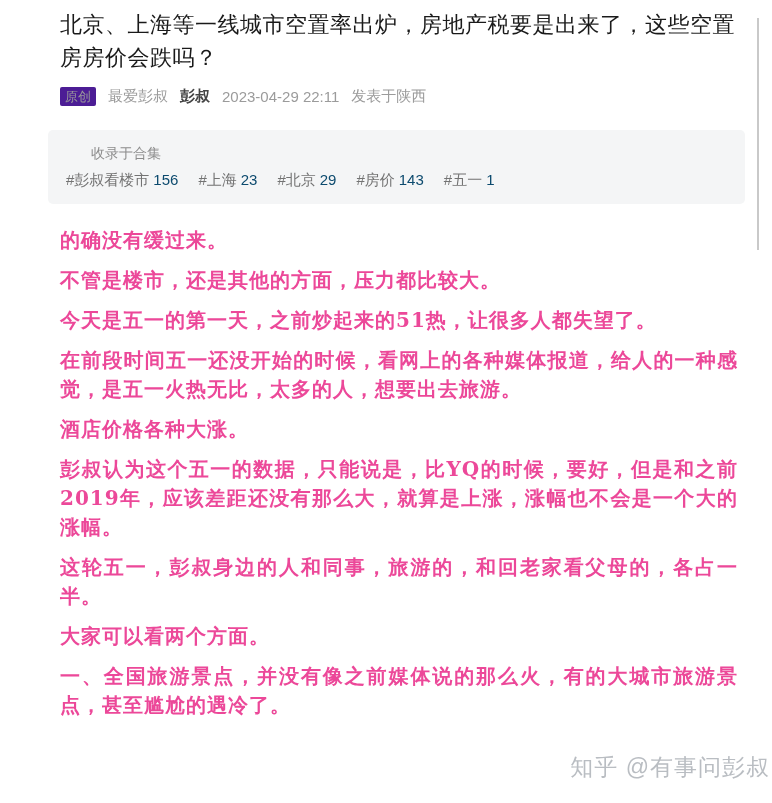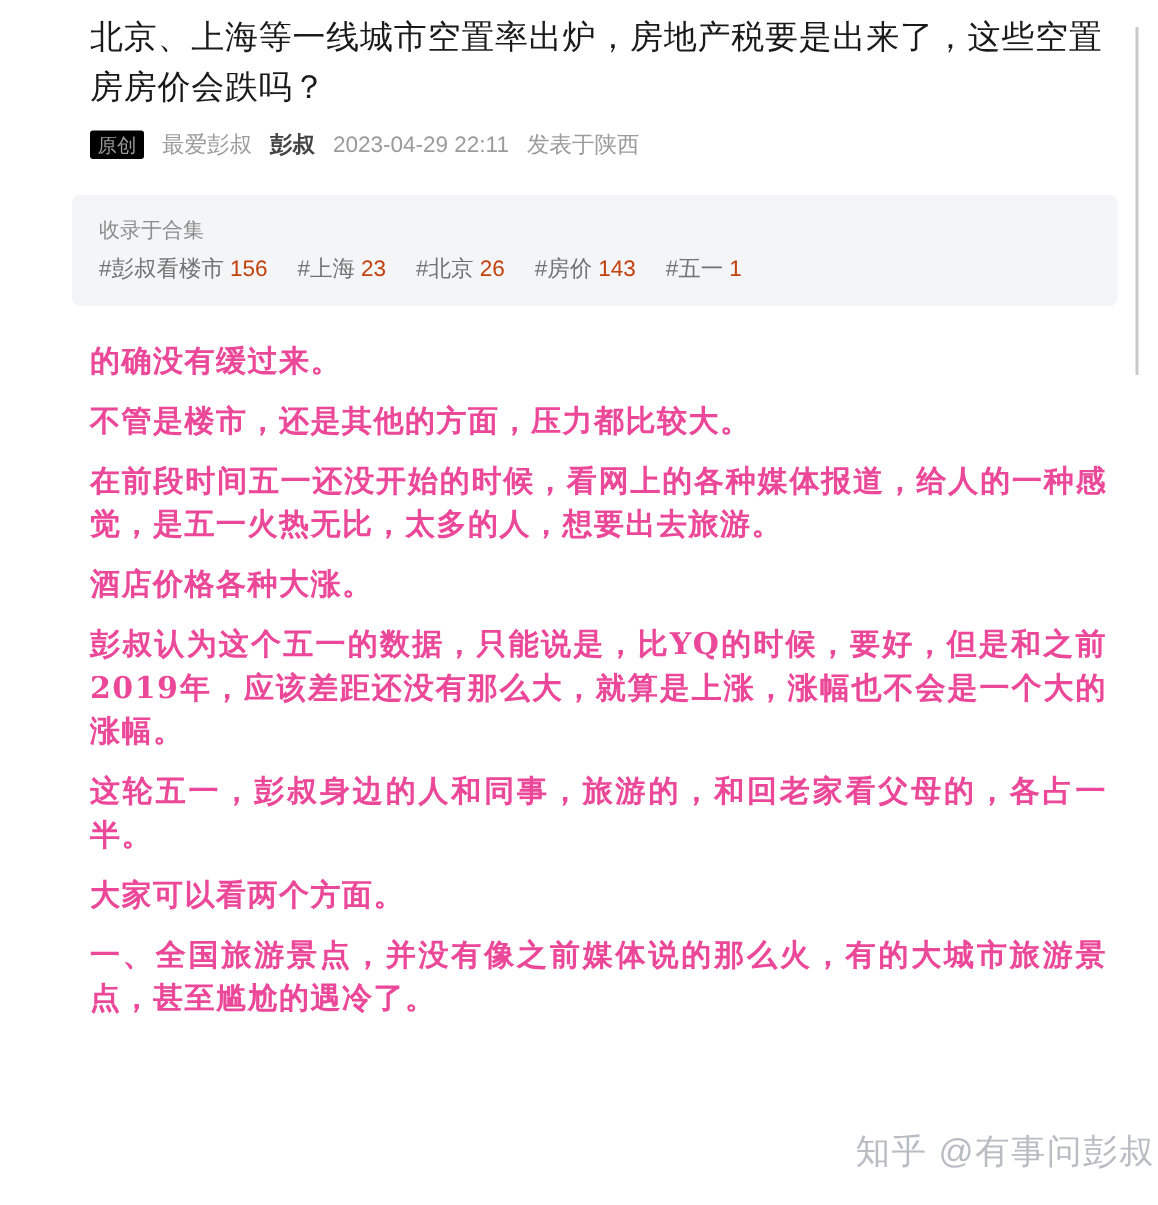--- a/index.html
+++ b/index.html
@@ -21,44 +21,44 @@
   .meta-row {
     margin-top: 13px;
     display: flex;
     align-items: center;
     gap: 12px;
     font-size: 15px;
     color: #9b9b9b;
     white-space: nowrap;
   }
   .badge-original {
-    background: #000000;
+    background: #4c1d95;
     color: #9b9b9b;
     font-size: 13px;
     padding: 1px 5px;
     border-radius: 2px;
     line-height: 17px;
   }
   .author-name { color: #444444; font-weight: 600; }
 
   .collection-card {
     position: absolute;
     left: 48px;
     top: 130px;
     width: 697px;
     height: 74px;
     background: #f4f5f6;
     border-radius: 5px;
     padding: 14px 18px 0 18px;
   }
-  .collection-label { font-size: 14px; color: #8c8c8c; line-height: 18px; }
+  .collection-label { font-size: 14px; color: #8c8c8c; line-height: 18px; margin-left: 25px; }
   .tag-row { margin-top: 8px; display: flex; gap: 20px; font-size: 15px; line-height: 20px; white-space: nowrap; }
   .tag { cursor: pointer; }
   .tag-name { color: #737373; }
-  .tag-count { color: #c2410c; margin-left: 4px; }
+  .tag-count { color: #0c4a6e; margin-left: 4px; }
 
   .body-text {
     position: absolute;
     left: 60px;
     top: 226px;
     width: 678px;
   }
   .body-text p {
     font-family: "DejaVu Serif", "Liberation Serif", serif;
     font-size: 20px;
@@ -107,34 +107,35 @@
 </div>
 
 <div class="collection-card">
   <div class="collection-label">收录于合集</div>
   <div class="tag-row">
 
       <span class="tag"><span class="tag-name">#彭叔看楼市</span><span class="tag-count">156</span></span>
 
       <span class="tag"><span class="tag-name">#上海</span><span class="tag-count">23</span></span>
 
-      <span class="tag"><span class="tag-name">#北京</span><span class="tag-count">26</span></span>
+      <span class="tag"><span class="tag-name">#北京</span><span class="tag-count">29</span></span>
 
       <span class="tag"><span class="tag-name">#房价</span><span class="tag-count">143</span></span>
 
       <span class="tag"><span class="tag-name">#五一</span><span class="tag-count">1</span></span>
     </div>
 </div>
 
 <div class="body-text">
 
     <p>的确没有缓过来。</p>
 
     <p>不管是楼市，还是其他的方面，压力都比较大。</p>
 
+    <p>今天是五一的第一天，之前炒起来的51热，让很多人都失望了。</p>
 
     <p>在前段时间五一还没开始的时候，看网上的各种媒体报道，给人的一种感觉，是五一火热无比，太多的人，想要出去旅游。</p>
 
     <p>酒店价格各种大涨。</p>
 
 
     <p>彭叔认为这个五一的数据，只能说是，比YQ的时候，要好，但是和之前2019年，应该差距还没有那么大，就算是上涨，涨幅也不会是一个大的涨幅。</p>
 
     <p>这轮五一，彭叔身边的人和同事，旅游的，和回老家看父母的，各占一半。</p>
 

